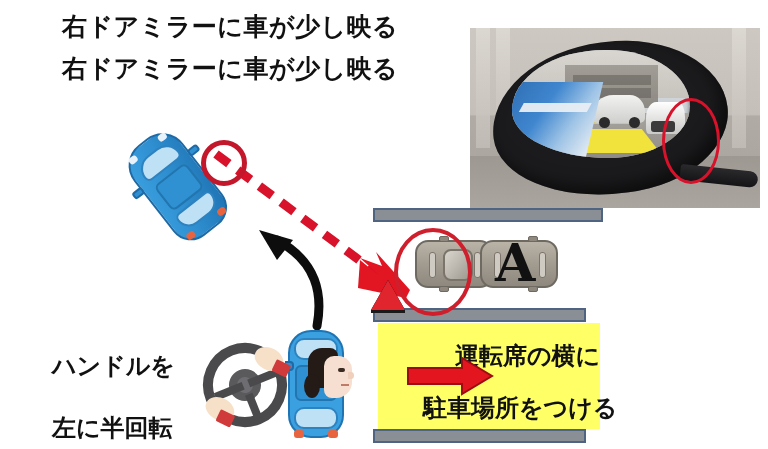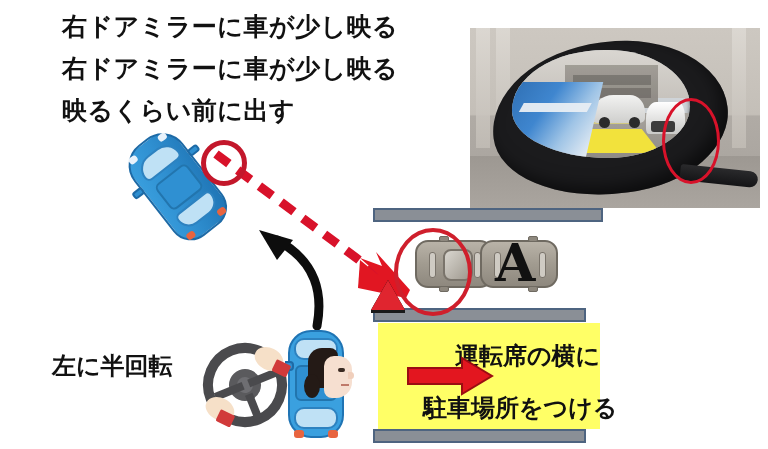--- a/index.html
+++ b/index.html
@@ -328,21 +328,20 @@
   #red-block-arrow { position: absolute; left: 406px; top: 356px; width: 88px; height: 40px; z-index: 7; }
 </style>
 </head>
 <body>
 
 <div id="stage">
 
   <div class="headline">
     <span class="ln">右ドアミラーに車が少し映る</span>
     <span class="ln">右ドアミラーに車が少し映る</span>
-    <span class="ln">映るくらい前に出す</span>
   </div>
 
   <div class="photo">
     <div class="wallbg"></div>
     <div class="wall-col" style="left:6px;"></div>
     <div class="wall-col" style="left:26px;"></div>
     <div class="wall-col" style="left:262px;"></div>
     <div class="ground"></div>
 
     <div class="mirror-housing"></div>
@@ -461,16 +460,17 @@
       <ellipse cx="76" cy="26" rx="15" ry="11" fill="#f6e0c8" transform="rotate(26 76 26)"></ellipse>
       <rect x="84" y="26" width="16" height="13" rx="2" fill="#d13a3a" transform="rotate(26 84 26)"></rect>
     </g>
     <g>
       <ellipse cx="27" cy="76" rx="15" ry="11" fill="#f6e0c8" transform="rotate(26 27 76)"></ellipse>
       <rect x="28" y="76" width="16" height="13" rx="2" fill="#d13a3a" transform="rotate(26 28 76)"></rect>
     </g>
   </svg>
 
   <div class="left-note">
+    <span class="ln">ハンドルを</span>
     <span class="ln">左に半回転</span>
   </div>
 
 </div>
 
 </body></html>

